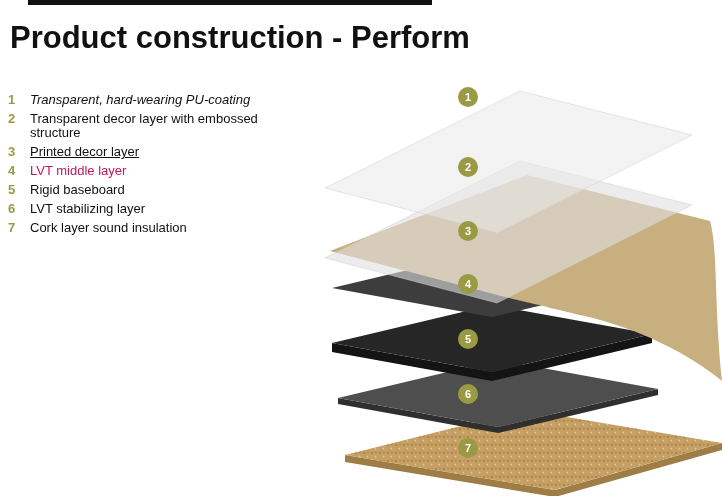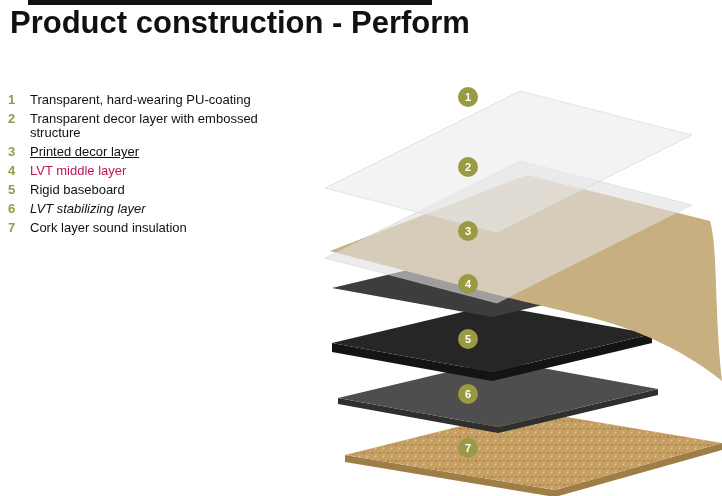--- a/index.html
+++ b/index.html
@@ -2,60 +2,60 @@
 <html><head>
 <meta charset="utf-8">
 <style>
   html,body{margin:0;padding:0;}
   body{
     width:722px;height:496px;background:#ffffff;position:relative;
     font-family:"Liberation Sans", sans-serif;overflow:hidden;
   }
   .topbar{position:absolute;left:28px;top:0;width:404px;height:5px;background:#111;}
   h1.title{
-    position:absolute;left:10px;top:5px;margin:0;
+    position:absolute;left:10px;top:20px;margin:0;
     font-size:31px;font-weight:bold;color:#111;letter-spacing:0;
   }
   .legend{position:absolute;left:8px;top:93px;width:290px;}
   .legend-row{display:flex;align-items:flex-start;margin-bottom:5px;font-size:13px;line-height:14px;color:#111;}
   .legend-num{width:22px;flex:0 0 22px;font-weight:bold;}
   .legend-label{flex:1;}
   svg.diagram{position:absolute;left:290px;top:83px;}
 </style>
 </head>
 <body>
 
 <div class="topbar"></div>
 
 <h1 class="title">Product construction - Perform</h1>
 
 <div class="legend" id="legend">
     <div class="legend-row">
       <span class="legend-num" style="color: rgb(154, 154, 69);">1</span>
-      <span class="legend-label" style="color: rgb(17, 17, 17);">Transparent, hard-wearing PU-coating</span>
+      <span class="legend-label" style="color: rgb(17, 17, 17); font-style: italic;">Transparent, hard-wearing PU-coating</span>
     </div>
     <div class="legend-row">
       <span class="legend-num" style="color: rgb(154, 154, 69);">2</span>
       <span class="legend-label" style="color: rgb(17, 17, 17);">Transparent decor layer with embossed structure</span>
     </div>
     <div class="legend-row">
       <span class="legend-num" style="color: rgb(154, 154, 69);">3</span>
       <span class="legend-label" style="color: rgb(17, 17, 17); text-decoration: underline;">Printed decor layer</span>
     </div>
     <div class="legend-row">
       <span class="legend-num" style="color: rgb(154, 154, 69);">4</span>
       <span class="legend-label" style="color: #be185d;">LVT middle layer</span>
     </div>
     <div class="legend-row">
       <span class="legend-num" style="color: rgb(154, 154, 69);">5</span>
       <span class="legend-label" style="color: rgb(17, 17, 17);">Rigid baseboard</span>
     </div>
     <div class="legend-row">
       <span class="legend-num" style="color: rgb(154, 154, 69);">6</span>
-      <span class="legend-label" style="color: rgb(17, 17, 17); font-style: italic;">LVT stabilizing layer</span>
+      <span class="legend-label" style="color: rgb(17, 17, 17);">LVT stabilizing layer</span>
     </div>
     <div class="legend-row">
       <span class="legend-num" style="color: rgb(154, 154, 69);">7</span>
       <span class="legend-label" style="color: rgb(17, 17, 17);">Cork layer sound insulation</span>
     </div>
   </div>
 
 <svg class="diagram" id="diagram" width="432" height="415" viewBox="0 0 432 415" xmlns="http://www.w3.org/2000/svg">
   <defs>
     <pattern id="corkPat" patternUnits="userSpaceOnUse" width="8" height="8">

